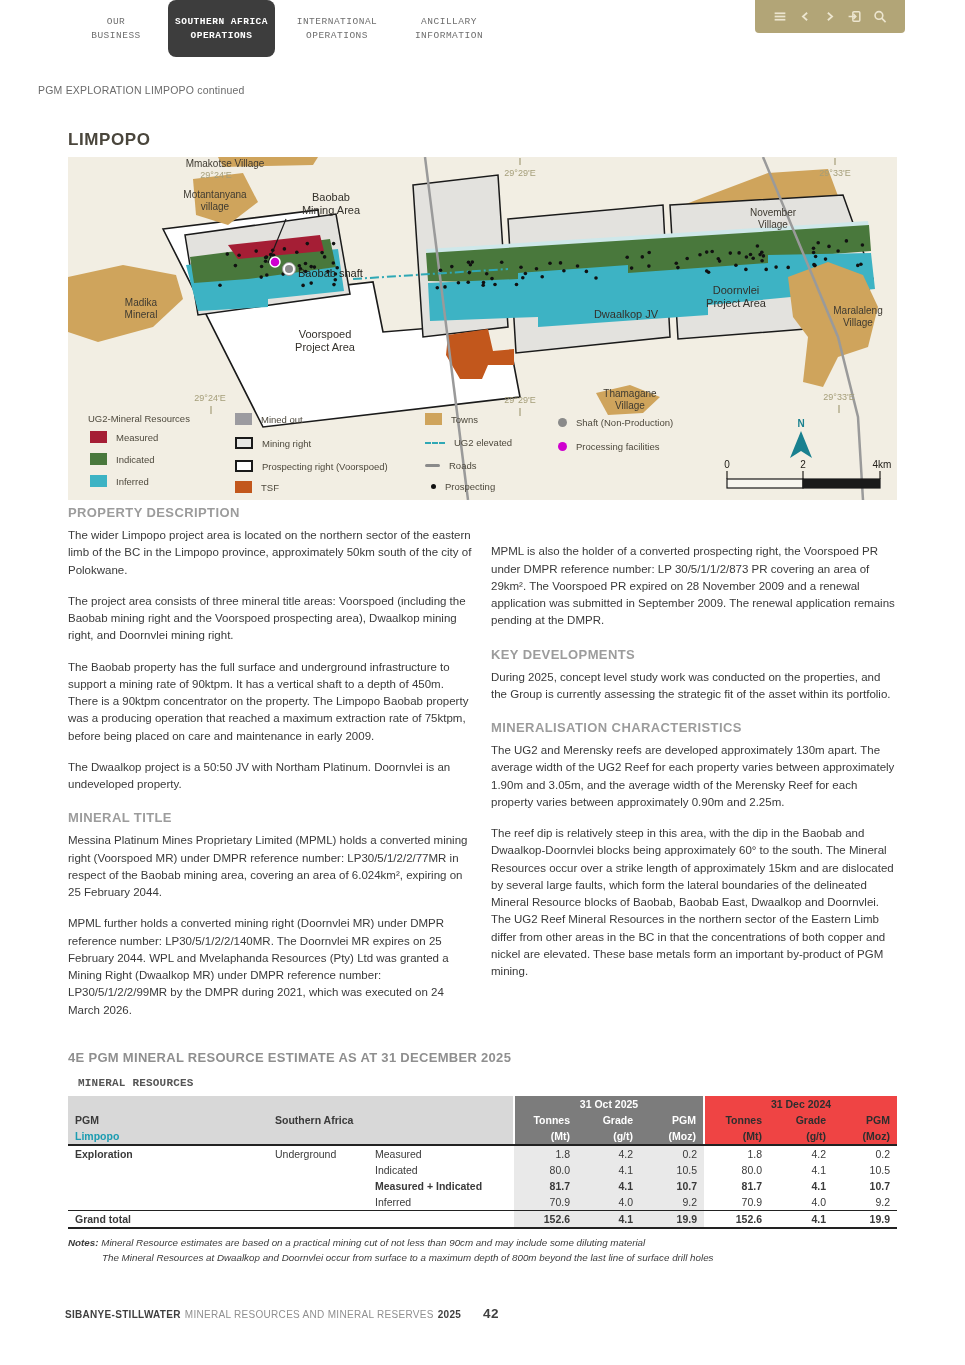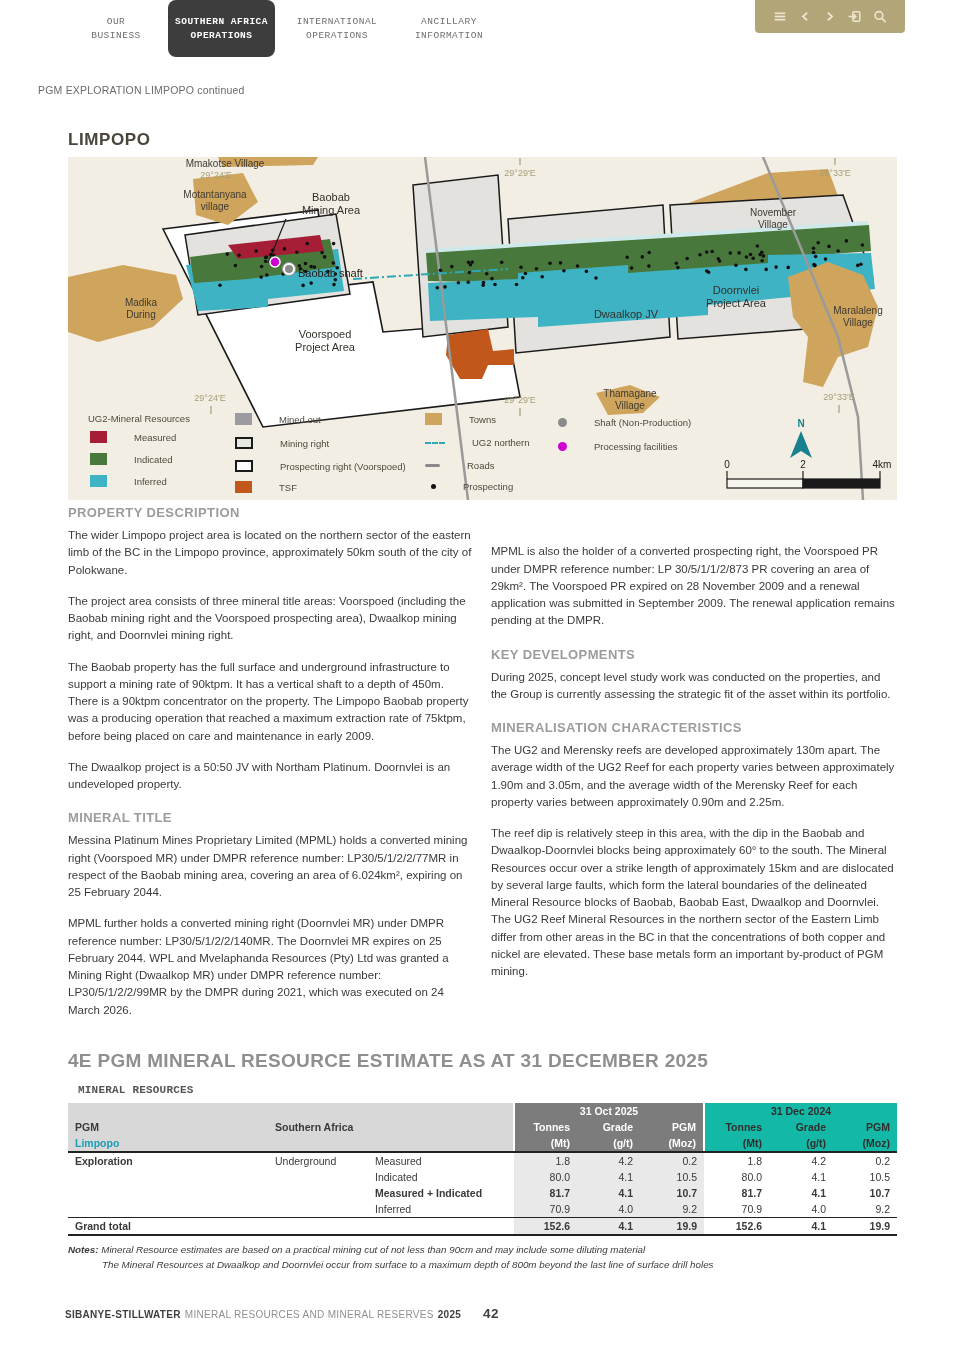--- a/index.html
+++ b/index.html
@@ -27,21 +27,21 @@
   .map{position:absolute;left:68px;top:157px;width:829px;height:343px;background:#f2eee3;}
   .map svg.basemap{position:absolute;left:0;top:0;}
   .mlabel{position:absolute;transform:translate(-50%,-50%);white-space:pre-line;text-align:center;
           font-size:10px;color:#3e3a31;line-height:1.18;}
   .mlabel.area{font-size:11px;color:#33302a;}
   .mlabel.grid{color:#a59e79;font-size:9px;}
   .mlabel.shaft-label{transform:translate(0,-50%);font-weight:normal;font-size:11px;color:#23201b;}
   .mlabel.north{color:#19808f;font-size:10px;font-weight:bold;}
   .mlabel.scale-num{font-size:10px;color:#23201b;}
   .leg-h{position:absolute;font-size:9.5px;color:#4e493d;}
-  .leg-item{position:absolute;display:flex;align-items:center;gap:27px;font-size:9.5px;color:#4e493d;}
+  .leg-item{position:absolute;display:flex;align-items:center;gap:9px;font-size:9.5px;color:#4e493d;}
   .sw{display:inline-block;width:17px;height:12px;flex:0 0 auto;}
   .sw-measured{background:#a51e35;}
   .sw-indicated{background:#49783c;}
   .sw-inferred{background:#3db3c4;}
   .sw-mined{background:#9c9ba0;}
   .sw-miningright{background:#e7e7e4;border:2.5px solid #1a1a1a;width:14px;height:8px;}
   .sw-prospect{background:#ffffff;border:2.5px solid #1a1a1a;width:14px;height:8px;}
   .sw-tsf{background:#c2571c;}
   .sw-towns{background:#cfa45c;}
   .sw-outcrop{width:20px;height:0;border-top:2.5px dashed #2fa8b5;background:none;}
@@ -52,27 +52,27 @@
 
   
   .cols{position:absolute;left:68px;top:505px;width:829px;display:flex;gap:17px;align-items:center;}
   .col{width:406px;}
   .sec-h{font-size:13px;font-weight:bold;color:#9c9c9c;letter-spacing:.4px;margin:17px 0 7px 0;}
   .col .sec:first-child .sec-h{margin-top:0;}
   .col p{font-size:11.5px;line-height:1.5;margin:0 0 14px 0;color:#3a3a3a;}
 
   
   .table-block{position:absolute;left:68px;top:1050px;width:829px;}
-  .table-title{font-size:19px;font-weight:bold;color:#8f8f8f;letter-spacing:.3px;margin:0 0 12px 0;}
+  .table-title{font-size:13px;font-weight:bold;color:#8f8f8f;letter-spacing:.3px;margin:0 0 12px 0;}
   .table-sub{font-size:11px;font-weight:bold;color:#555555;margin:0 0 7px 10px;letter-spacing:.2px;font-family:Liberation Mono, monospace;}
   table.res{border-collapse:collapse;width:829px;table-layout:fixed;}
   table.res td{font-size:10.5px;padding:2px 7px;vertical-align:bottom;overflow:hidden;}
   td.hl{background:#d8d8d8;}
   td.h25{background:#7c7c7c;color:#ffffff;font-weight:bold;}
-  td.h24{background:#14b8a6;font-weight:bold;color:#2e2e2e;}
+  td.h24{background:#ef4444;font-weight:bold;color:#2e2e2e;}
   td.sep{border-left:2px solid #ffffff;}
   td.ctr{text-align:center;}
   td.num{text-align:right;}
   td.b25{background:#e9e9e9;}
   tr.hdr-end td{border-bottom:2px solid #222222;}
   td.bold{font-weight:bold;}
   .teal{color:#1b9cb1;font-weight:bold;}
   tr.gt td{border-top:1.5px solid #222222;border-bottom:2.5px solid #222222;font-weight:bold;}
   .notes{margin-top:7px;font-style:italic;font-size:9.8px;color:#3c3c3c;line-height:1.5;}
   .notes .lbl{font-weight:bold;}
@@ -330,21 +330,21 @@
     <div class="mlabel grid" style="left:148px;top:18px">29°24'E</div>
     <div class="mlabel grid" style="left:452px;top:16px">29°29'E</div>
     <div class="mlabel grid" style="left:767px;top:16px">29°33'E</div>
     <div class="mlabel" style="left:147px;top:44px">Motantanyana
 village</div>
     <div class="mlabel area" style="left:263px;top:47px">Baobab
 Mining Area</div>
     <div class="mlabel" style="left:705px;top:62px">November
 Village</div>
     <div class="mlabel" style="left:73px;top:152px">Madika
-During</div>
+Mineral</div>
     <div class="mlabel shaft-label" style="left:230px;top:116px">Baobab shaft</div>
     <div class="mlabel area" style="left:558px;top:157px">Dwaalkop JV</div>
     <div class="mlabel area" style="left:668px;top:140px">Doornvlei
 Project Area</div>
     <div class="mlabel" style="left:790px;top:160px">Maralaleng
 Village</div>
     <div class="mlabel area" style="left:257px;top:184px">Voorspoed
 Project Area</div>
     <div class="mlabel" style="left:562px;top:243px">Thamagane
 Village</div>
@@ -386,21 +386,21 @@
         <span class="sw sw-tsf"></span>
         <span>TSF</span>
       </div>
 
     <div class="leg-item" style="left:357px;top:256px">
         <span class="sw sw-towns"></span>
         <span>Towns</span>
       </div>
     <div class="leg-item" style="left:357px;top:280px">
         <span class="sw sw-outcrop"></span>
-        <span>UG2 northern</span>
+        <span>UG2 elevated</span>
       </div>
     <div class="leg-item" style="left:357px;top:303px">
         <span class="sw sw-roads"></span>
         <span>Roads</span>
       </div>
     <div class="leg-item" style="left:357px;top:324px">
         <span class="sw sw-drill"></span>
         <span>Prospecting</span>
       </div>
 

